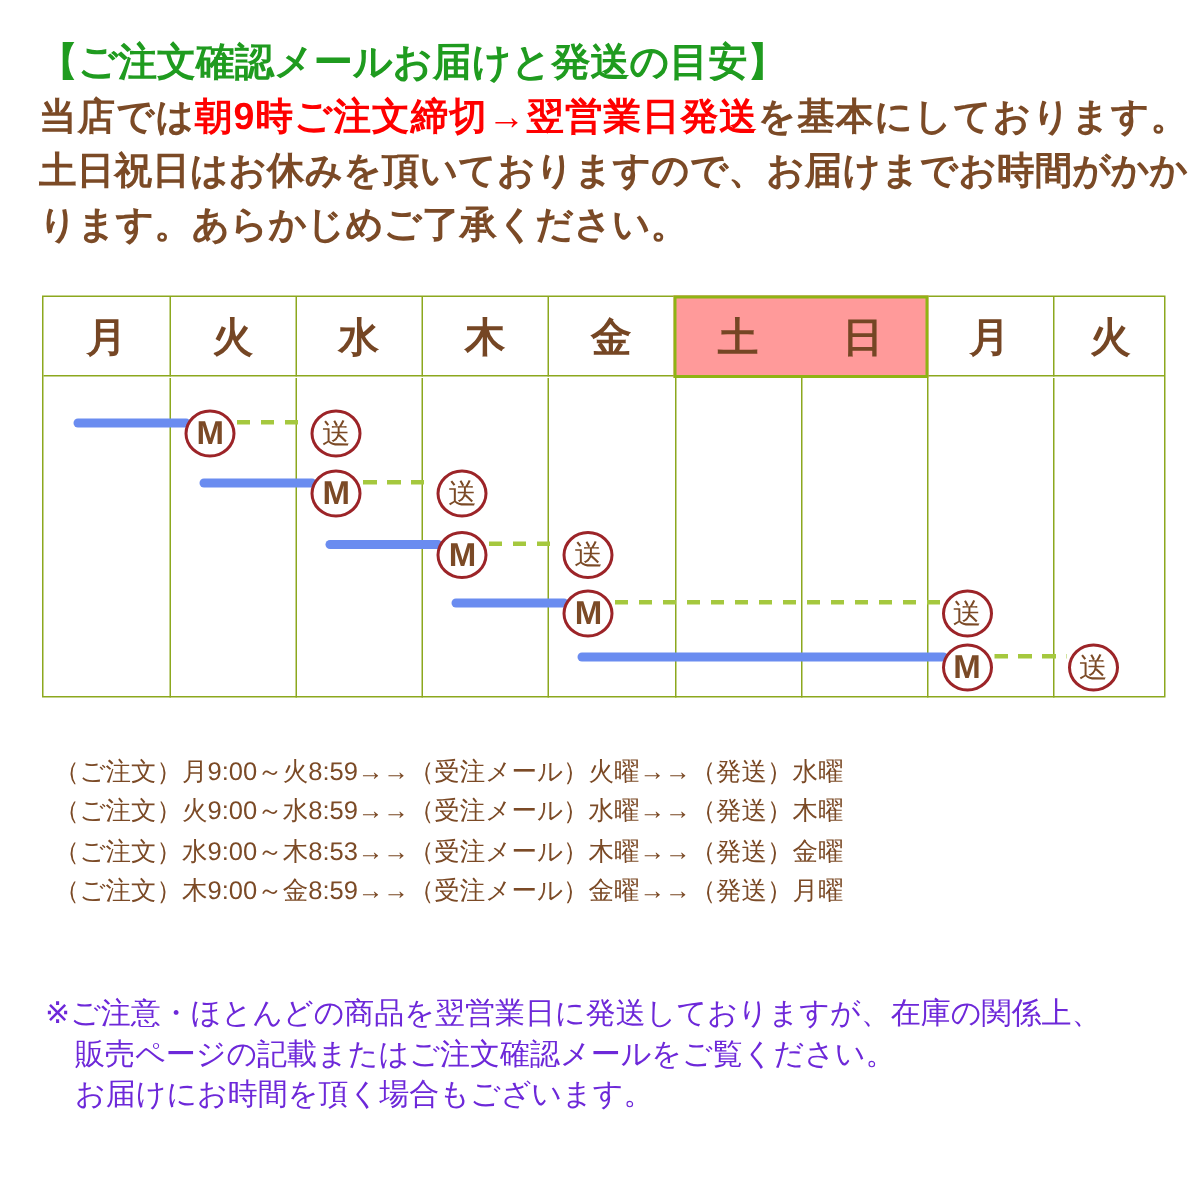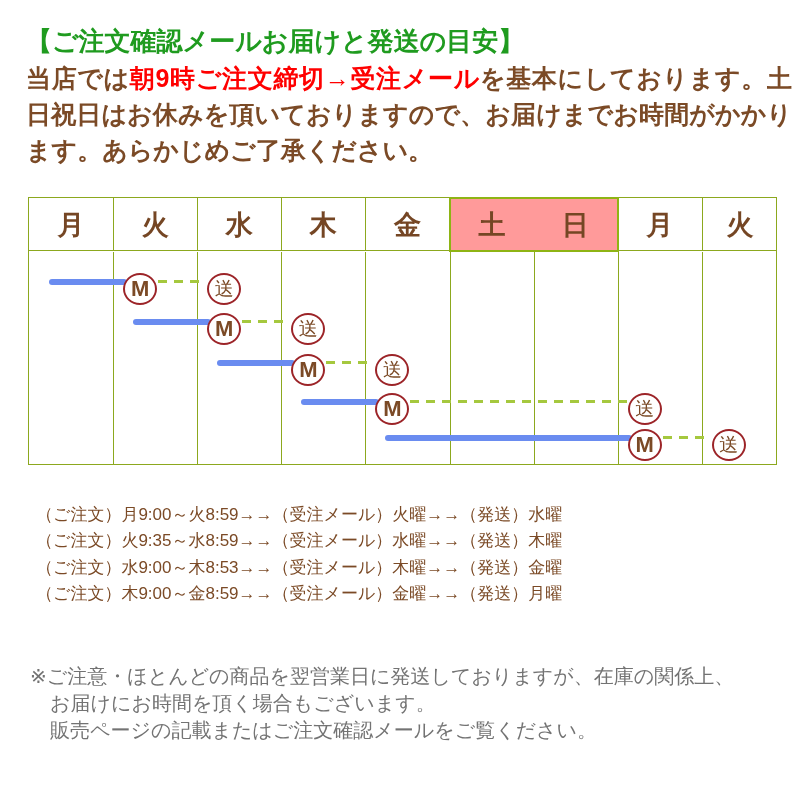--- a/index.html
+++ b/index.html
@@ -68,33 +68,33 @@
   
   .schedule {
     position:absolute; left:36px; top:502px;
     font-size:17px; color:#7b4a26; line-height:26.4px;
     white-space:nowrap;
   }
 
   
   .notice {
     position:absolute; left:30px; top:663px;
-    font-size:20px; color:#737373; line-height:27px;
+    font-size:20px; color:#6d28d9; line-height:27px;
     white-space:nowrap;
   }
   .notice .indent { padding-left:20px; }
 </style>
 </head>
 <body>
 
 <div class="page">
 
   <div class="page-title">【ご注文確認メールお届けと発送の目安】</div>
 
-  <div class="intro"><span>当店では</span><span class="red">朝9時ご注文締切→受注メール</span><span>を基本にしております。土日祝日はお休みを頂いておりますので、お届けまでお時間がかかります。あらかじめご了承ください。</span></div>
+  <div class="intro"><span>当店では</span><span class="red">朝9時ご注文締切→翌営業日発送</span><span>を基本にしております。土日祝日はお休みを頂いておりますので、お届けまでお時間がかかります。あらかじめご了承ください。</span></div>
 
   <div class="cal">
     <div class="cal-header">
         <div class="day-cell" style="left: 0px; width: 84.1px;">月</div>
         <div class="day-cell" style="left: 84.1px; width: 84.1px;">火</div>
         <div class="hsep" style="left: 84.1px;"></div>
         <div class="day-cell" style="left: 168.2px; width: 84.1px;">水</div>
         <div class="hsep" style="left: 168.2px;"></div>
         <div class="day-cell" style="left: 252.3px; width: 84.1px;">木</div>
         <div class="hsep" style="left: 252.3px;"></div>
@@ -135,24 +135,24 @@
         <div class="mark-circle ship" style="left: 598.7px; top: 141px;">送</div>
         <div class="order-bar" style="left: 356.4px; width: 246.3px; top: 183px;"></div>
         <div class="dash-line" style="left: 633.7px; width: 48.1px; top: 184px;"></div>
         <div class="mark-circle mail" style="left: 598.7px; top: 177px;">M</div>
         <div class="mark-circle ship" style="left: 682.8px; top: 177px;">送</div>
       </div>
   </div>
 
   <div class="schedule">
       <div class="schedule-line">（ご注文）月9:00～火8:59→→（受注メール）火曜→→（発送）水曜</div>
-      <div class="schedule-line">（ご注文）火9:35～水8:59→→（受注メール）水曜→→（発送）木曜</div>
+      <div class="schedule-line">（ご注文）火9:00～水8:59→→（受注メール）水曜→→（発送）木曜</div>
       <div class="schedule-line">（ご注文）水9:00～木8:53→→（受注メール）木曜→→（発送）金曜</div>
       <div class="schedule-line">（ご注文）木9:00～金8:59→→（受注メール）金曜→→（発送）月曜</div>
     </div>
 
   <div class="notice">
       <div class="notice-line">※ご注意・ほとんどの商品を翌営業日に発送しておりますが、在庫の関係上、</div>
+      <div class="notice-line indent">販売ページの記載またはご注文確認メールをご覧ください。</div>
       <div class="notice-line indent">お届けにお時間を頂く場合もございます。</div>
-      <div class="notice-line indent">販売ページの記載またはご注文確認メールをご覧ください。</div>
     </div>
 
 </div>
 
 </body></html>

